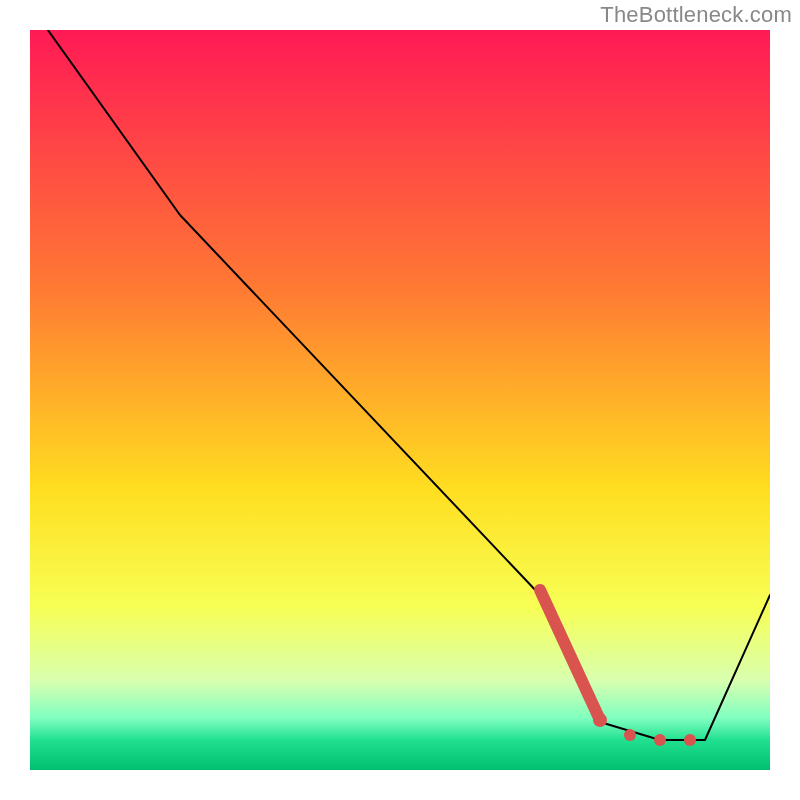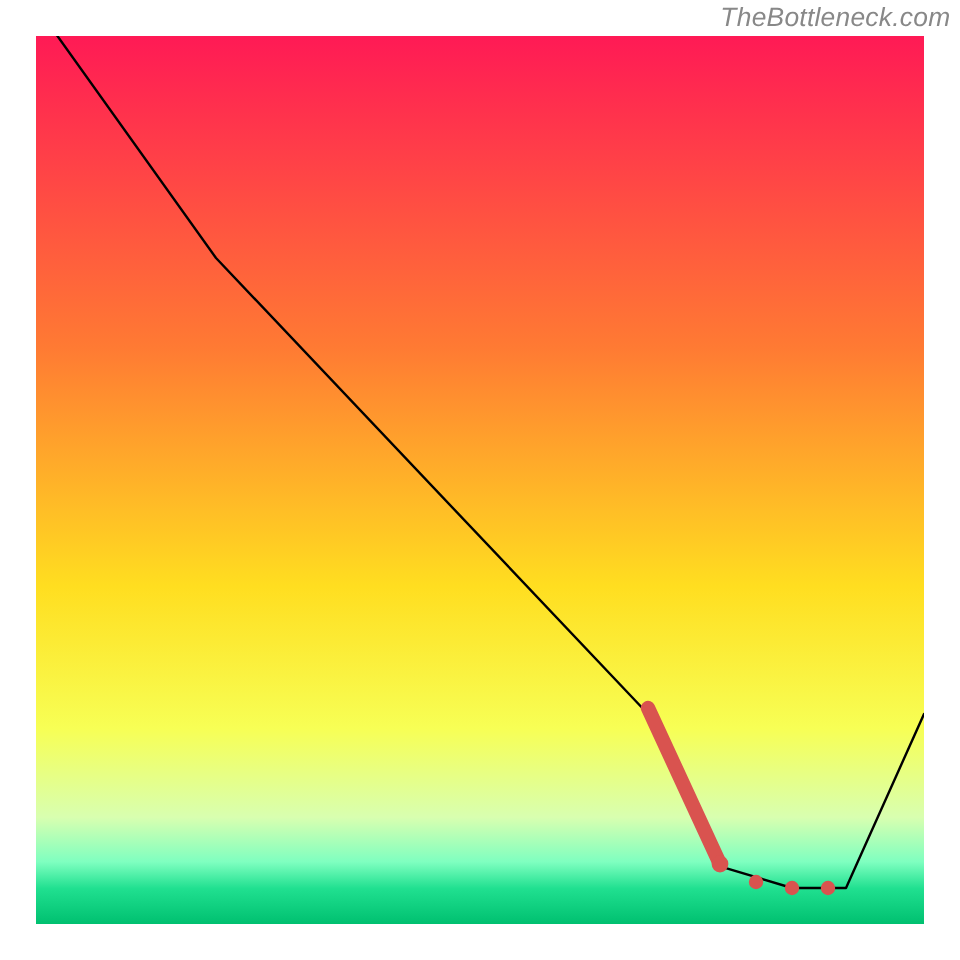--- a/index.html
+++ b/index.html
@@ -18,21 +18,20 @@
   }
   .watermark {
     position: absolute;
     top: 2px;
     right: 8px;
     color: #888;
     font-size: 22px;
     font-weight: 400;
     letter-spacing: 0.2px;
     z-index: 10;
-    font-style: italic;
   }
   svg {
     position: absolute;
     top: 0;
     left: 0;
   }
 </style>
 </head>
 <body>
 

